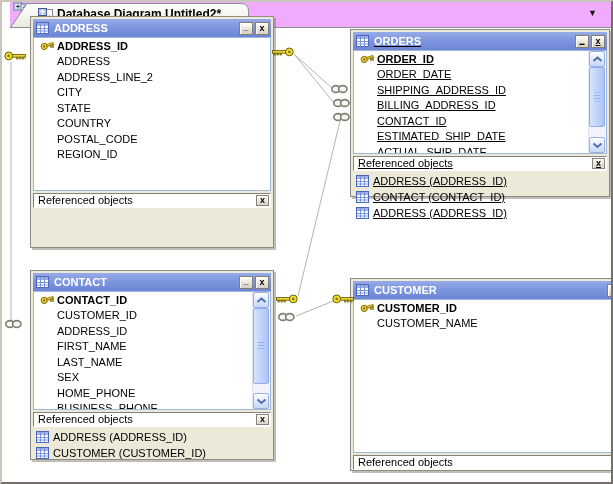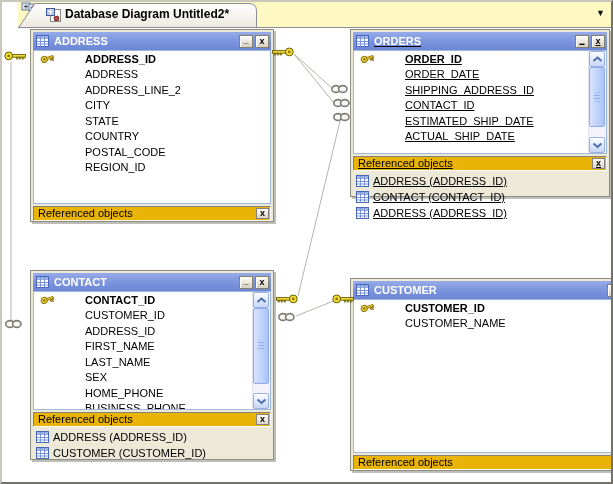--- a/index.html
+++ b/index.html
@@ -3,21 +3,21 @@
 <meta charset="utf-8">
 <style>
   html,body{margin:0;padding:0;background:#fff;}
   #screen{
     position:relative;width:613px;height:484px;box-sizing:border-box;
     overflow:hidden;background:#ffffff;
     border:2px solid;border-color:#c9c6bb #73716a #73716a #c9c6bb;
     font-family:"Liberation Sans",sans-serif;font-size:11px;color:#000;
   }
   
-  .tabbar{position:absolute;left:16px;top:0;right:0;height:25px;background:#fef9c3;border-bottom:1px solid #8a8d96;}
+  .tabbar{position:absolute;left:8px;top:0;right:0;height:25px;background:#f0abfc;border-bottom:1px solid #8a8d96;}
   .tabshape{position:absolute;left:0;top:0;}
   .tab-label{position:absolute;left:47px;top:0;height:25px;line-height:25px;font-size:12px;font-weight:bold;white-space:nowrap;}
   .tab-icon{position:absolute;left:28px;top:6px;}
   .corner-icon{position:absolute;left:3px;top:0px;}
   .tab-menu{position:absolute;left:578px;top:6px;font-size:9px;color:#111;cursor:default;}
   .tab-scroll{position:absolute;left:604px;top:4px;font-size:12px;color:#333;}
   
   .lines{position:absolute;left:0;top:0;z-index:1;}
   .connector{position:absolute;z-index:4;}
   
@@ -26,42 +26,42 @@
   .titlebar{height:18px;background:linear-gradient(180deg,#96abe8 0%,#7d95de 50%,#6c85d5 100%);
             display:flex;align-items:center;padding:0 2px;}
   .titlebar .ticon{margin-left:1px;flex:0 0 auto;}
   .title-label{color:#fff;font-weight:bold;font-size:11px;margin-left:5px;flex:1;white-space:nowrap;overflow:hidden;}
   .winbtn{width:14px;height:13px;box-sizing:border-box;margin-left:2px;flex:0 0 auto;
           background:linear-gradient(180deg,#fffef9,#d5d1c3);border:1px solid #857f6f;
           box-shadow:inset 1px 1px 0 #fff;font-size:9px;font-weight:bold;text-align:center;cursor:default;}
   .winbtn.min span{display:block;line-height:8px;}
   .winbtn.cls span{display:block;line-height:11px;}
   .ebody{position:relative;background:#fff;border:1px solid #a0b8d8;overflow:hidden;}
-  .col-row{height:15.5px;display:flex;align-items:center;padding-left:6px;white-space:nowrap;gap:28px;}
+  .col-row{height:15.5px;display:flex;align-items:center;padding-left:6px;white-space:nowrap;}
   .col-row .kslot{width:14px;height:13px;margin-right:3px;flex:0 0 auto;}
   .col-row.pk .cname{font-weight:bold;}
   .refbar{margin-top:2px;height:15px;box-sizing:border-box;border:1px solid;border-color:#84827a #fff #fff #84827a;
-          background:#eab308;display:flex;align-items:center;padding:0 1px 0 4px;}
+          background:#ffffff;display:flex;align-items:center;padding:0 1px 0 4px;}
   .refbar .rtext{flex:1;line-height:13px;}
   .refclose{width:13px;height:11px;box-sizing:border-box;background:linear-gradient(180deg,#fdfcf8,#d9d5c7);
             border:1px solid #84827a;font-size:9px;font-weight:bold;text-align:center;line-height:9px;cursor:default;}
   .ref-row{height:16px;display:flex;align-items:flex-end;padding-left:3px;white-space:nowrap;}
   .ref-row svg{margin-right:4px;flex:0 0 auto;}
   
   .vscroll{position:absolute;top:0;right:0;bottom:0;width:17px;background:#f3f2fa;border-left:1px solid #e4e2ec;}
   .sb-btn{position:absolute;left:0;width:16px;height:16px;box-sizing:border-box;border:1px solid #9ab0e2;border-radius:2px;
           background:linear-gradient(180deg,#fdfeff,#c7d6f9);}
   .sb-btn.up{top:0;} .sb-btn.down{bottom:0;}
   .sb-btn svg{position:absolute;left:2px;top:4px;}
   .sb-thumb{position:absolute;left:0;width:16px;box-sizing:border-box;border:1px solid #90acec;border-radius:2px;
             background:linear-gradient(90deg,#d8e3fd,#aac4f8);}
   .grip{position:absolute;left:4px;right:4px;top:50%;height:9px;transform:translateY(-50%);
         background:repeating-linear-gradient(180deg,#8fb0f2 0,#8fb0f2 1px,rgba(0,0,0,0) 1px,rgba(0,0,0,0) 3px);}
   
-  .e-address {left:28px; top:27px;  width:244px;height:193px;}
+  .e-address {left:28px; top:14px;  width:244px;height:232px;}
   .e-address  .ebody{height:152px;}
   .e-orders  {left:348px;top:27px;  width:260px;height:168px;text-decoration:underline;}
   .e-orders   .ebody{height:102px;}
   .e-contact {left:28px; top:268px; width:244px;height:190px;}
   .e-contact  .ebody{height:117px;}
   .e-customer{left:348px;top:276px; width:292px;height:193px;}
   .e-customer .ebody{height:152px;}
 </style>
 </head>
 <body>
@@ -241,20 +241,24 @@
       <div class="col-row">
           <span class="kslot"></span>
           <span class="cname">ORDER_DATE</span>
         </div>
       <div class="col-row">
           <span class="kslot"></span>
           <span class="cname">SHIPPING_ADDRESS_ID</span>
         </div>
       <div class="col-row">
           <span class="kslot"></span>
+          <span class="cname">BILLING_ADDRESS_ID</span>
+        </div>
+      <div class="col-row">
+          <span class="kslot"></span>
           <span class="cname">CONTACT_ID</span>
         </div>
       <div class="col-row">
           <span class="kslot"></span>
           <span class="cname">ESTIMATED_SHIP_DATE</span>
         </div>
       <div class="col-row">
           <span class="kslot"></span>
           <span class="cname">ACTUAL_SHIP_DATE</span>
         </div>

